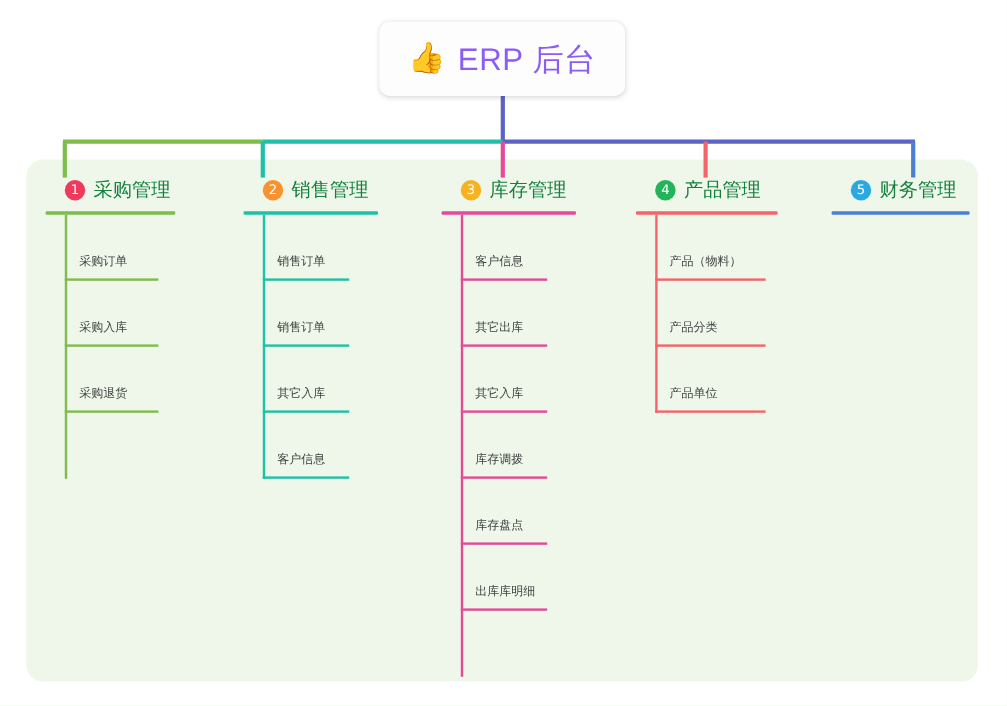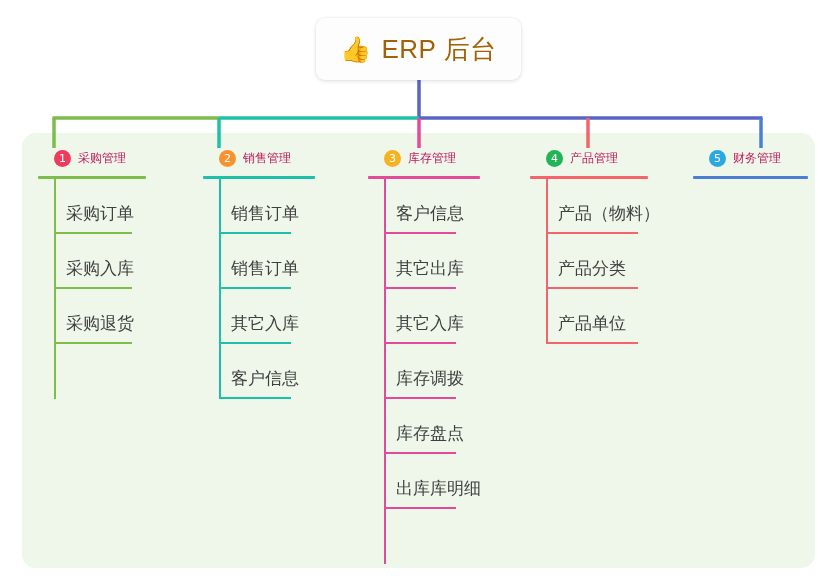--- a/index.html
+++ b/index.html
@@ -20,21 +20,21 @@
     background:#fdfdfd;
     border-radius:9px;
     box-shadow:0 1px 4px rgba(0,0,0,.13), 0 0 0 .5px rgba(0,0,0,.03);
     display:flex;align-items:center;justify-content:center;
     gap:10px;
     z-index:6;
   }
   .root-emoji{font-size:25px;line-height:1;}
   .root-title{
     font-size:26px;
-    color:#a16207;
+    color:#8b5cf6;
     letter-spacing:.5px;
     white-space:nowrap;
   }
 
   
   .panel{
     position:absolute;
     left:22px;top:133px;
     width:793px;height:435px;
     background:#eef7ea;
@@ -53,34 +53,34 @@
     padding-left:16px;
     white-space:nowrap;
   }
   .badge{
     width:17px;height:17px;border-radius:50%;
     color:#fff;font-size:11px;
     display:flex;align-items:center;justify-content:center;
     flex:0 0 auto;
     font-family:"DejaVu Sans",sans-serif;
   }
-  .branch-title{font-size:12px;color:#be185d;}
+  .branch-title{font-size:16px;color:#15803d;}
   .head-rule{height:3px;border-radius:1px;margin-top:6px;}
 
   .leaves{position:relative;margin-top:0;}
   .leaf{
     position:relative;
     height:55px;
     padding-left:28px;
     box-sizing:border-box;
   }
   .leaf-text{
     position:absolute;
     left:28px;bottom:9px;
-    font-size:17px;
+    font-size:10px;
     color:#3f3f3f;
     white-space:nowrap;
   }
   .leaf-rule{
     position:absolute;
     left:16px;bottom:0;
     height:1.6px;
   }
   .spine{
     position:absolute;

